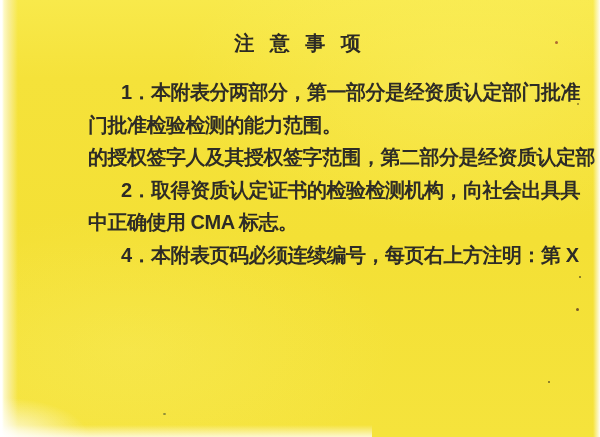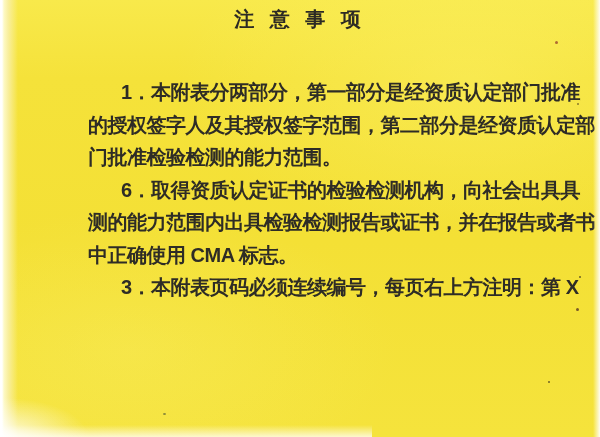--- a/index.html
+++ b/index.html
@@ -55,21 +55,21 @@
     pointer-events: none;
   }
   .speck {
     position: absolute;
     border-radius: 50%;
     pointer-events: none;
   }
   
   .title {
     position: absolute;
-    top: 6px;
+    top: 30px;
     left: 0;
     width: 100%;
     text-align: center;
     font-size: 20px;
     font-weight: bold;
     letter-spacing: 5px;
     color: #2c2a24;
   }
   
   .text-block {
@@ -95,33 +95,32 @@
 <body>
 
 <div class="paper">
 
   <div class="title">注 意 事 项</div>
 
   <div class="text-block">
 
     <div>
       <div class="line indent">1．本附表分两部分，第一部分是经资质认定部门批准</div>
+      <div class="line">门批准检验检测的能力范围。</div>
       <div class="line">的授权签字人及其授权签字范围，第二部分是经资质认定部</div>
-      <div class="line">门批准检验检测的能力范围。</div>
     </div>
 
     <div>
-      <div class="line indent">6．取得资质认定证书的检验检测机构，向社会出具具</div>
-      <div class="line">测的能力范围内出具检验检测报告或证书，并在报告或者书</div>
+      <div class="line indent">2．取得资质认定证书的检验检测机构，向社会出具具</div>
       <div class="line">中正确使用 CMA 标志。</div>
     </div>
 
 
     <div>
-      <div class="line indent">3．本附表页码必须连续编号，每页右上方注明：第 X</div>
+      <div class="line indent">4．本附表页码必须连续编号，每页右上方注明：第 X</div>
     </div>
 
   </div>
 
   <div class="edge-left"></div>
   <div class="edge-right"></div>
   <div class="edge-bottom"></div>
   <div class="corner-bl"></div>
 
   <div class="speck" style="left:555px; top:41px;  width:3px; height:3px; background:#b06a32;"></div>

